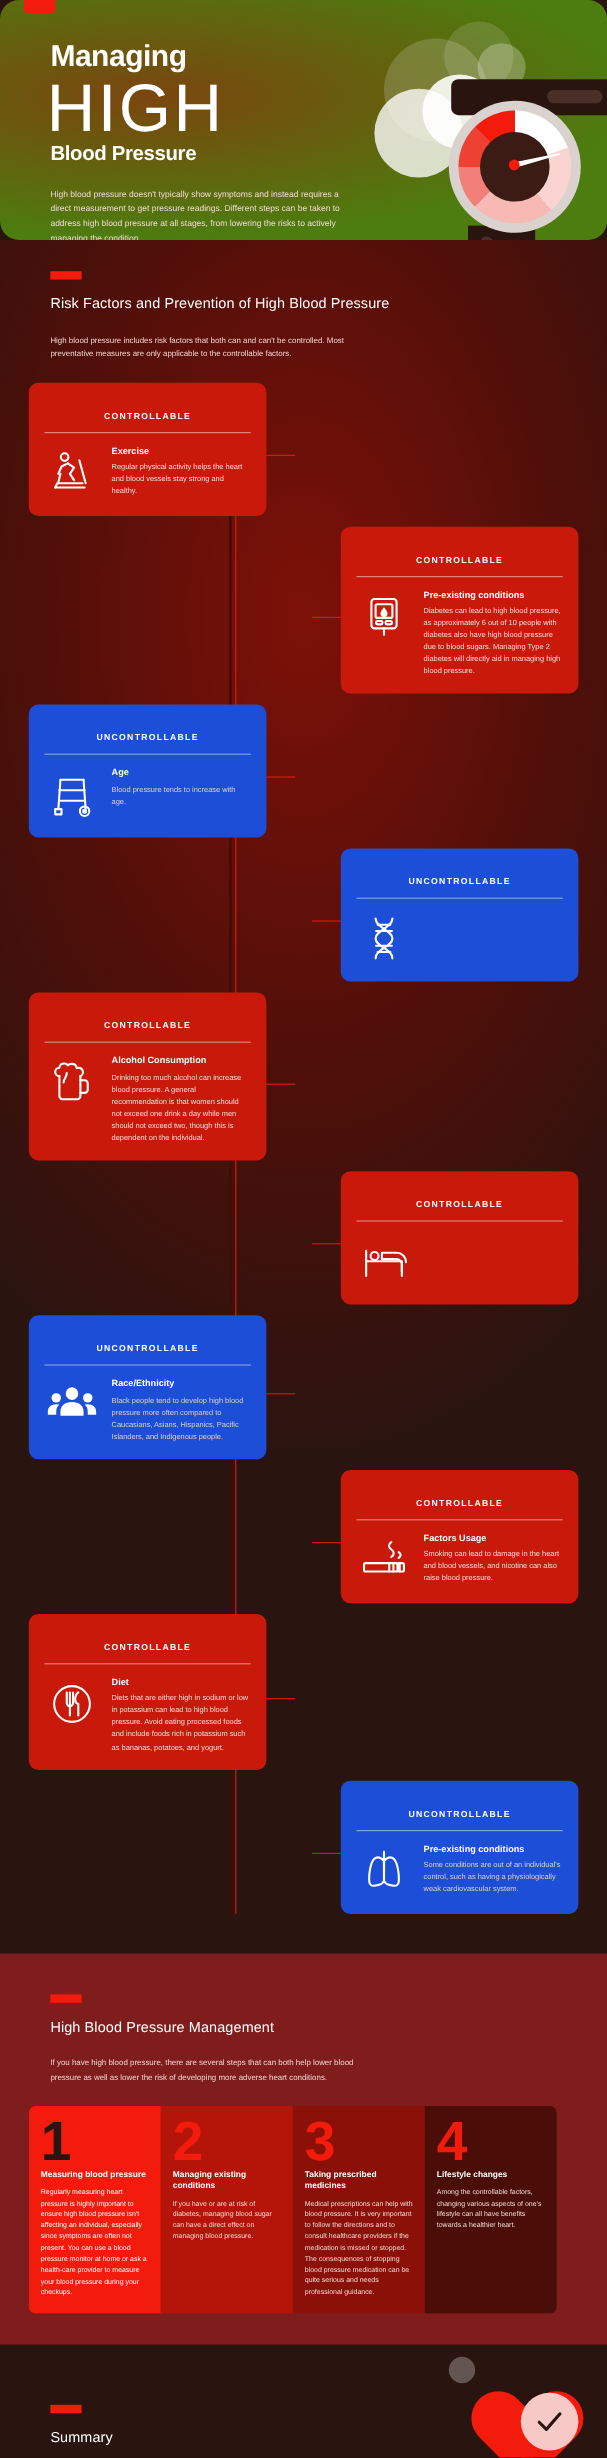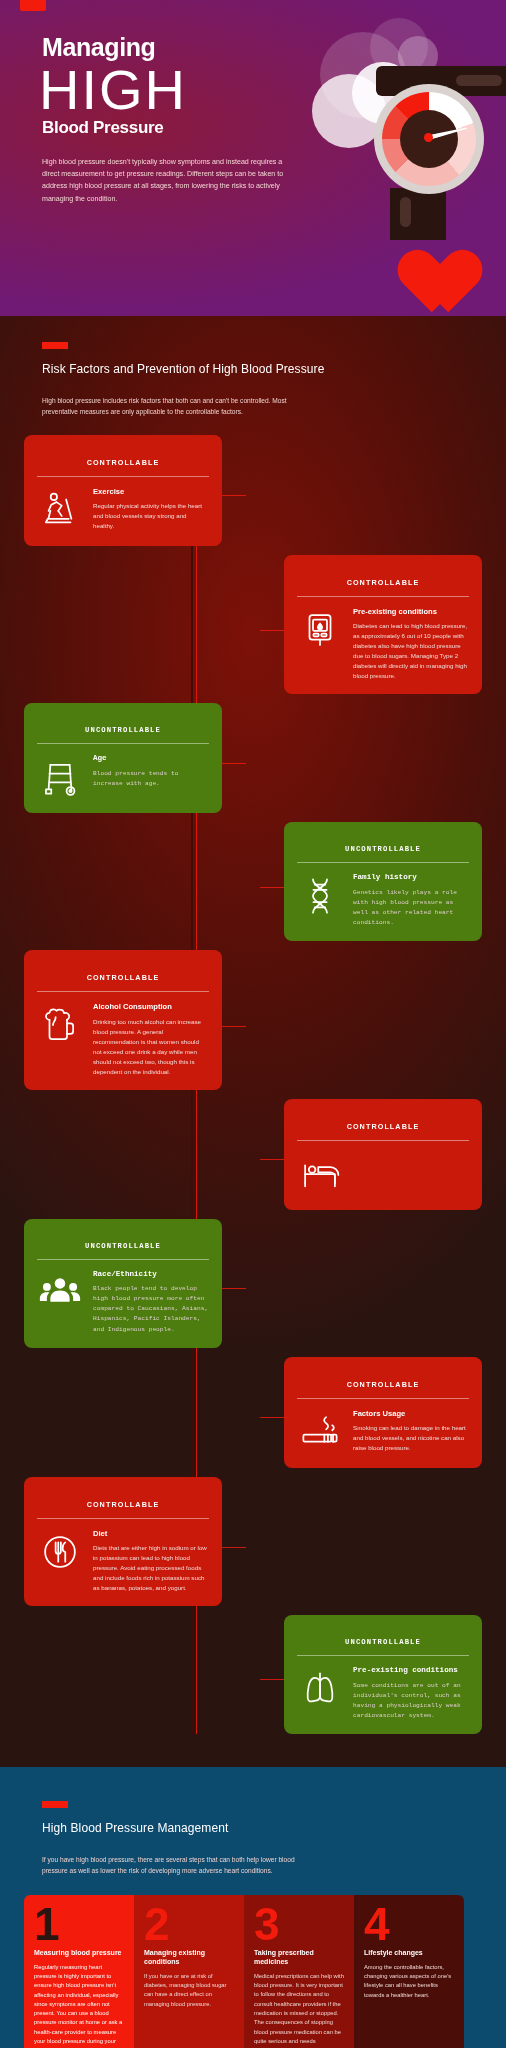--- a/index.html
+++ b/index.html
@@ -5,22 +5,22 @@
   * { box-sizing: border-box; margin: 0; padding: 0; }
   html, body { background: #2a1410; }
   body {
     width: 506px; height: 2048px; position: relative; overflow: hidden;
     font-family: "Liberation Sans", sans-serif; color: #fff;
   }
   .page { position: relative; width: 506px; height: 2048px; }
 
   
   .hero {
-    position: relative; height: 316px; width: 100%;
-    background: #701a75; overflow: hidden;
+    position: relative; height: 200px; width: 100%;
+    background: #4d7c0f; overflow: hidden; border-radius: 16px;
   }
   .hero-vignette {
     position: absolute; inset: 0;
     background: radial-gradient(ellipse 120% 90% at 25% 40%, rgba(160,25,12,.55) 0%, rgba(112,16,8,0) 65%);
   }
   .tab-mark {
     position: absolute; left: 20px; top: 0; width: 26px; height: 11px;
     background: #f21b0c; border-radius: 0 0 2px 2px;
   }
   .hero-inner { position: relative; padding: 34px 0 0 42px; width: 330px; }
@@ -85,38 +85,38 @@
   .spine2 { position: absolute; left: 196px; top: 0; bottom: 0; width: 1px; background: #f21b0c; opacity: .85; }
 
   .cards { position: relative; margin-top: 17px; padding: 0 24px; }
   .card {
     position: relative; width: 198px; border-radius: 8px; padding: 23px 13px 13px;
     margin-bottom: 9px;
   }
   .card.left  { margin-right: auto; }
   .card.right { margin-left: auto; }
   .card.ctrl  { background: #c9190b; }
-  .card.unctrl{ background: #4d7c0f; font-family: Liberation Mono, monospace; }
+  .card.unctrl{ background: #1d4ed8; }
   .card-tag {
     text-align: center; font-size: 7.2px; font-weight: 700; letter-spacing: 1.1px;
     padding-bottom: 9px;
   }
   .card-sep { height: 1px; background: rgba(255,255,255,.45); margin-bottom: 10px; }
   .card-body { display: flex; gap: 10px; align-items: flex-start; }
   .card-ico { flex: 0 0 46px; height: 46px; display: flex; align-items: center; justify-content: center; }
   .card-ico svg { width: 42px; height: 42px; }
   .card-txt h4 { font-size: 7.6px; font-weight: 700; margin-bottom: 5px; line-height: 1.25; }
   .card-txt p  { font-size: 6.2px; line-height: 1.62; color: #f2dcd9; }
   .card.unctrl .card-txt p { color: #ded0cd; }
   .conn { position: absolute; top: 54%; height: 1px; background: #f21b0c; opacity: .8; }
   .card.left  .conn { right: -24px; width: 24px; }
   .card.right .conn { left: -24px;  width: 24px; }
 
   
-  .manage { position: relative; background: #0c4a6e; padding: 30px 18px 26px 0; }
+  .manage { position: relative; background: #7f1d1d; padding: 30px 18px 26px 0; }
   .manage .sec-head { padding-top: 4px; }
   .steps { display: flex; margin: 18px 24px 0 24px; border-radius: 6px; overflow: hidden; }
   .step { flex: 1; padding: 0 0 12px 0; position: relative; }
   .step .num { font-size: 46px; font-weight: 800; line-height: .85; padding: 10px 0 4px 10px; }
   .step .st-body { padding: 0 10px 0 10px; }
   .step h5 { font-size: 7px; font-weight: 700; line-height: 1.3; margin-bottom: 6px; }
   .step p { font-size: 5.8px; line-height: 1.6; }
   .s1 { background: #f21b0c; }
   .s1 .num { color: #2a1410; } .s1 h5, .s1 p { color: #fff; }
   .s2 { background: #b51409; } .s2 .num { color: #f21b0c; }
@@ -260,24 +260,20 @@
             <div class="card-tag">UNCONTROLLABLE</div>
             <div class="card-sep"></div>
             <div class="card-body">
               <div class="card-ico">
                 <svg viewBox="0 0 48 48" fill="none" stroke="#fff" stroke-width="2" stroke-linecap="round">
                   <path d="M16 5c0 9 16 11 16 19S16 34 16 43"></path>
                   <path d="M32 5c0 9-16 11-16 19s16 10 16 19"></path>
                   <path d="M18 11h12M16.5 17h15M16.5 31h15M18 37h12"></path>
                 </svg>
               </div>
-              <div class="card-txt">
-                <h4>Family history</h4>
-                <p>Genetics likely plays a role with high blood pressure as well as other related heart conditions.</p>
-              </div>
             </div>
           </div>
           <div class="card left ctrl">
             <div class="conn"></div>
             <div class="card-tag">CONTROLLABLE</div>
             <div class="card-sep"></div>
             <div class="card-body">
               <div class="card-ico">
                 <svg viewBox="0 0 48 48" fill="none" stroke="#fff" stroke-width="2" stroke-linecap="round" stroke-linejoin="round">
                   <path d="M12 18c-2.2 0-4-1.8-4-4s1.8-4 4-4c.3-2.4 2.3-4 4.6-4 1.4 0 2.7 .6 3.5 1.7A4.7 4.7 0 0 1 24 6.4a4.6 4.6 0 0 1 4.5 4A4 4 0 0 1 32 18"></path>

